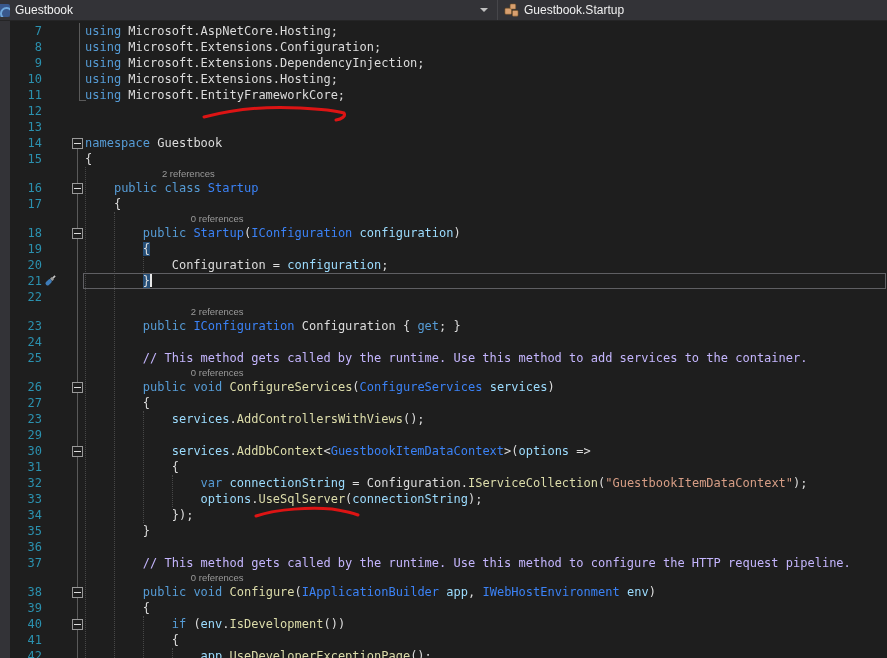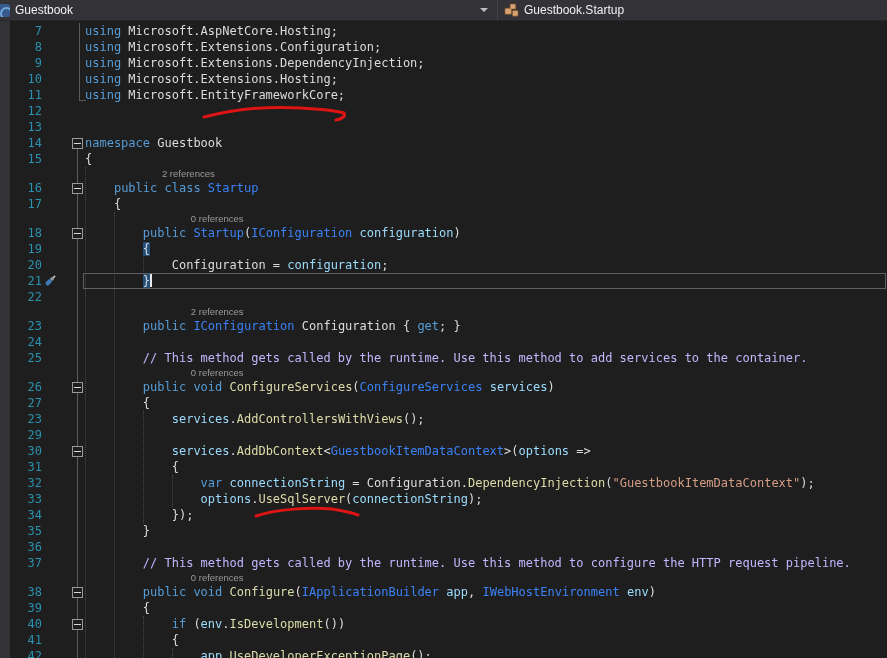--- a/index.html
+++ b/index.html
@@ -282,21 +282,21 @@
       <div class="row code-row">
         <div class="cell-num">31</div>
         <div class="cell-glyph"></div>
         <div class="cell-outline"></div>
         <div class="cell-code"><span class="tk-p">            {</span></div>
       </div>
       <div class="row code-row">
         <div class="cell-num">32</div>
         <div class="cell-glyph"></div>
         <div class="cell-outline"></div>
-        <div class="cell-code"><span class="tk-p">                </span><span class="tk-k">var</span><span class="tk-p"> </span><span class="tk-v">connectionString</span><span class="tk-p"> = Configuration.</span><span class="tk-m">DependencyInjection</span><span class="tk-p">(</span><span class="tk-s">"GuestbookItemDataContext"</span><span class="tk-p">);</span></div>
+        <div class="cell-code"><span class="tk-p">                </span><span class="tk-k">var</span><span class="tk-p"> </span><span class="tk-v">connectionString</span><span class="tk-p"> = Configuration.</span><span class="tk-m">IServiceCollection</span><span class="tk-p">(</span><span class="tk-s">"GuestbookItemDataContext"</span><span class="tk-p">);</span></div>
       </div>
       <div class="row code-row">
         <div class="cell-num">33</div>
         <div class="cell-glyph"></div>
         <div class="cell-outline"></div>
         <div class="cell-code"><span class="tk-p">                </span><span class="tk-v">options</span><span class="tk-p">.</span><span class="tk-m">UseSqlServer</span><span class="tk-p">(</span><span class="tk-v">connectionString</span><span class="tk-p">);</span></div>
       </div>
       <div class="row code-row">
         <div class="cell-num">34</div>
         <div class="cell-glyph"></div>

